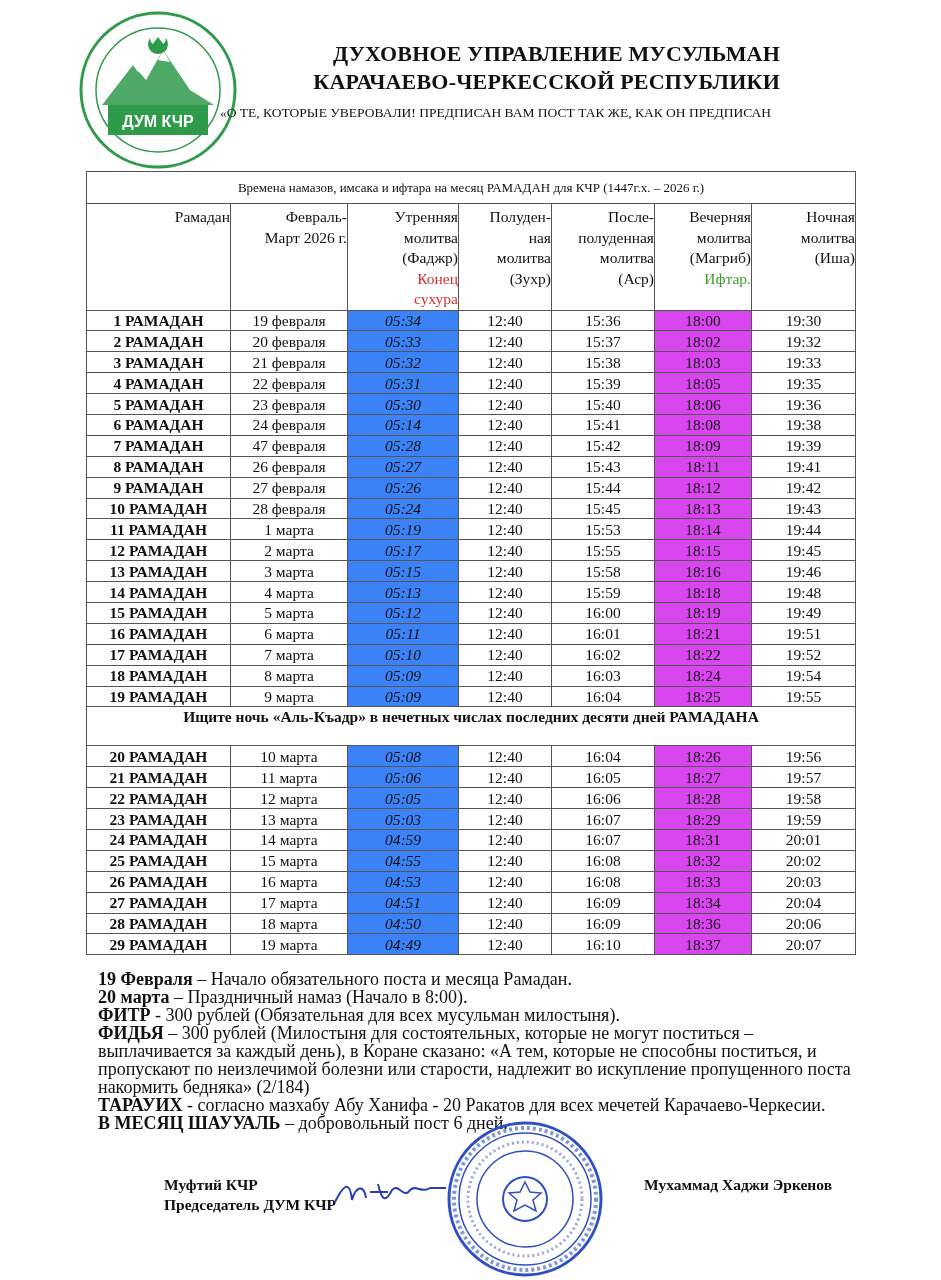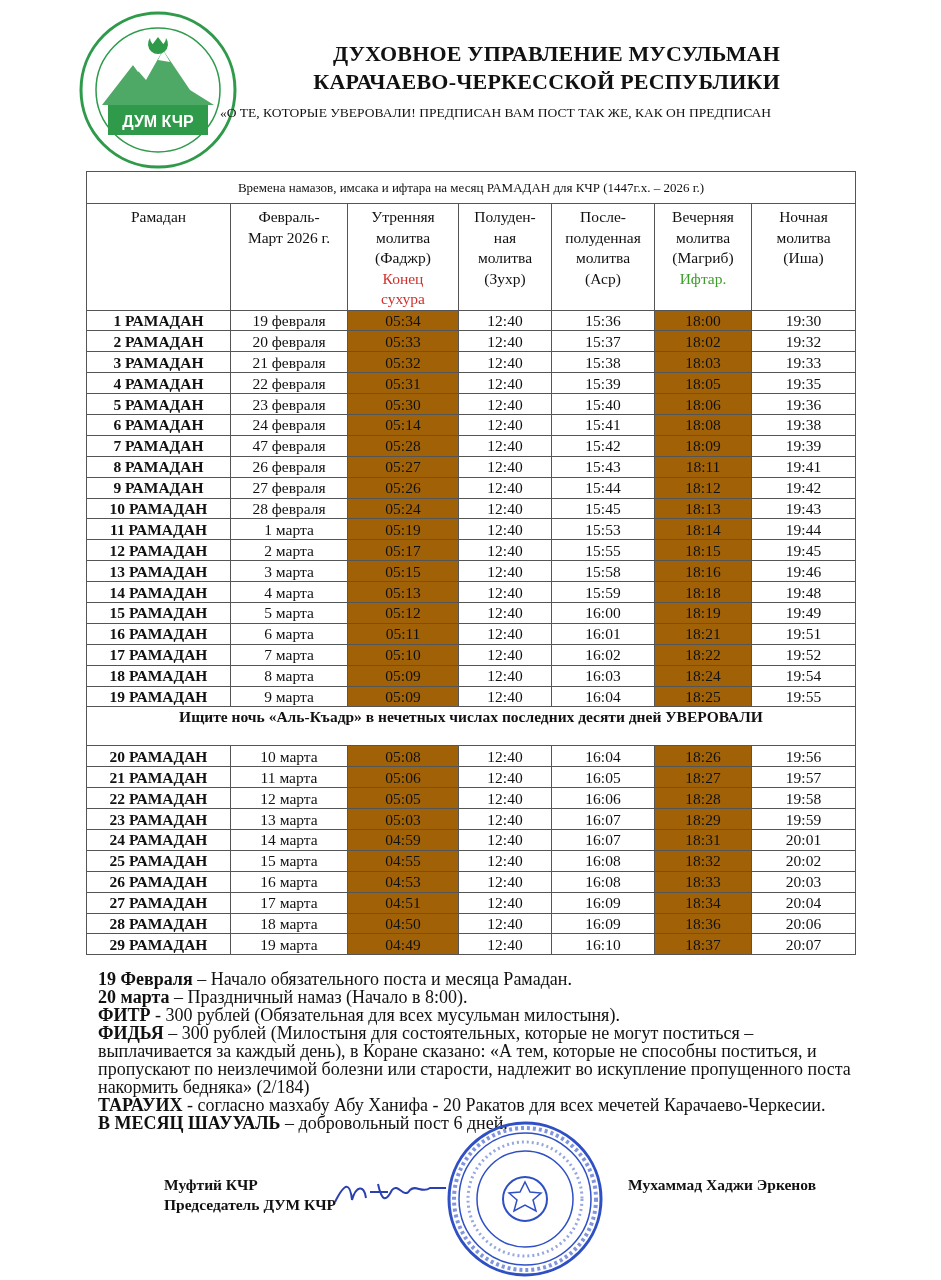--- a/index.html
+++ b/index.html
@@ -4,25 +4,25 @@
 <style>
   html, body { margin:0; padding:0; background:#ffffff; }
   body { width:941px; height:1280px; position:relative; overflow:hidden;
          font-family:"Liberation Serif", "DejaVu Serif", serif; color:#111; }
   .logo { position:absolute; left:78px; top:10px; width:160px; height:160px; }
   .org-title { position:absolute; left:250px; top:40px; width:530px; text-align:right;
                font-weight:bold; font-size:22px; line-height:28px; letter-spacing:0.2px; }
   .quote { position:absolute; left:220px; top:104px; width:640px; font-size:13.5px; line-height:18px; }
   table.sched { position:absolute; left:86px; top:171px; width:770px; border-collapse:collapse; font-size:15.5px; }
   table.sched td, table.sched th { border:1px solid #555; padding:0; text-align:center; height:19.9px; line-height:19px; }
-  table.sched th { font-weight:normal; vertical-align:top; line-height:20.5px; padding-top:3px; }
+  table.sched th { font-weight:normal; vertical-align:top; line-height:20.5px; padding-top:3px;text-align:right; }
   .caption-cell { font-weight:normal; font-size:13px; height:31px !important; }
   .col-ram { width:143px; font-weight:bold; }
-  .fajr { background:#a16207; }
-  .maghrib { background:#a16207; }
+  .fajr { background:#3b82f6;font-style:italic; }
+  .maghrib { background:#d946ef; }
   .red-text { color:#d0312d; }
   .green-text { color:#3e9e2b; }
   th.bold { font-weight:bold; }
   .note-row td { font-weight:bold; height:38px !important; vertical-align:top; padding-top:4px; }
   .notes { position:absolute; left:98px; top:970px; width:760px; font-size:18px; line-height:18px; }
   .notes p { margin:0; }
   .sign { position:absolute; font-weight:bold; font-size:15.5px; }
   .stamp { position:absolute; left:445px; top:1120px; width:160px; height:158px; }
   .signature { position:absolute; left:330px; top:1172px; width:120px; height:40px; }
 </style>
@@ -235,21 +235,21 @@
         <td>9 марта</td>
         <td class="fajr">05:09</td>
         <td>12:40</td>
         <td>16:04</td>
         <td class="maghrib">18:25</td>
         <td>19:55</td>
       </tr>
     </tbody>
   <tbody>
       <tr class="note-row">
-    <td colspan="7">Ищите ночь «Аль-Къадр» в нечетных числах последних десяти дней УВЕРОВАЛИ</td>
+    <td colspan="7">Ищите ночь «Аль-Къадр» в нечетных числах последних десяти дней РАМАДАНА</td>
   </tr>
   </tbody>
     <tbody id="rows-part2">
       <tr>
         <td class="col-ram">20 РАМАДАН</td>
         <td>10 марта</td>
         <td class="fajr">05:08</td>
         <td>12:40</td>
         <td>16:04</td>
         <td class="maghrib">18:26</td>
@@ -343,21 +343,21 @@
     <p><b>19 Февраля</b><span> – Начало обязательного поста и месяца Рамадан.</span></p>
     <p><b>20 марта</b><span> – Праздничный намаз (Начало в 8:00).</span></p>
     <p><b>ФИТР</b><span> - 300 рублей (Обязательная для всех мусульман милостыня).</span></p>
     <p><b>ФИДЬЯ</b><span> – 300 рублей (Милостыня для состоятельных, которые не могут поститься – выплачивается за каждый день), в Коране сказано: «А тем, которые не способны поститься, и пропускают по неизлечимой болезни или старости, надлежит во искупление пропущенного поста накормить бедняка» (2/184)</span></p>
     <p><b>ТАРАУИХ</b><span> - согласно мазхабу Абу Ханифа - 20 Ракатов для всех мечетей Карачаево-Черкесии.</span></p>
     <p><b>В МЕСЯЦ ШАУУАЛЬ</b><span> – добровольный пост 6 дней.</span></p>
   </div>
 
 <div class="sign" style="left:164px; top:1148px;margin-top:48px;">Председатель ДУМ КЧР</div>
 <div class="sign" style="left:164px; top:1176px;">Муфтий КЧР</div>
-<div class="sign" style="left:628px; top:1176px;">Мухаммад Хаджи Эркенов</div>
+<div class="sign" style="left:644px; top:1176px;">Мухаммад Хаджи Эркенов</div>
 
 <div class="signature">
   <svg width="120" height="40" viewBox="0 0 120 40">
     <path d="M5 30 C15 10, 20 10, 22 28 C26 14, 34 12, 36 26 M40 20 L58 20 M48 12 C52 30, 56 30, 62 18 C68 10, 74 28, 80 18 C86 12, 92 22, 100 16 L116 16" fill="none" stroke="#2a3fb0" stroke-width="2"></path>
   </svg>
 </div>
 
 <div class="stamp">
   <svg width="160" height="158" viewBox="0 0 160 158">
     <circle cx="80" cy="79" r="76" fill="none" stroke="#2f4fc4" stroke-width="3"></circle>

